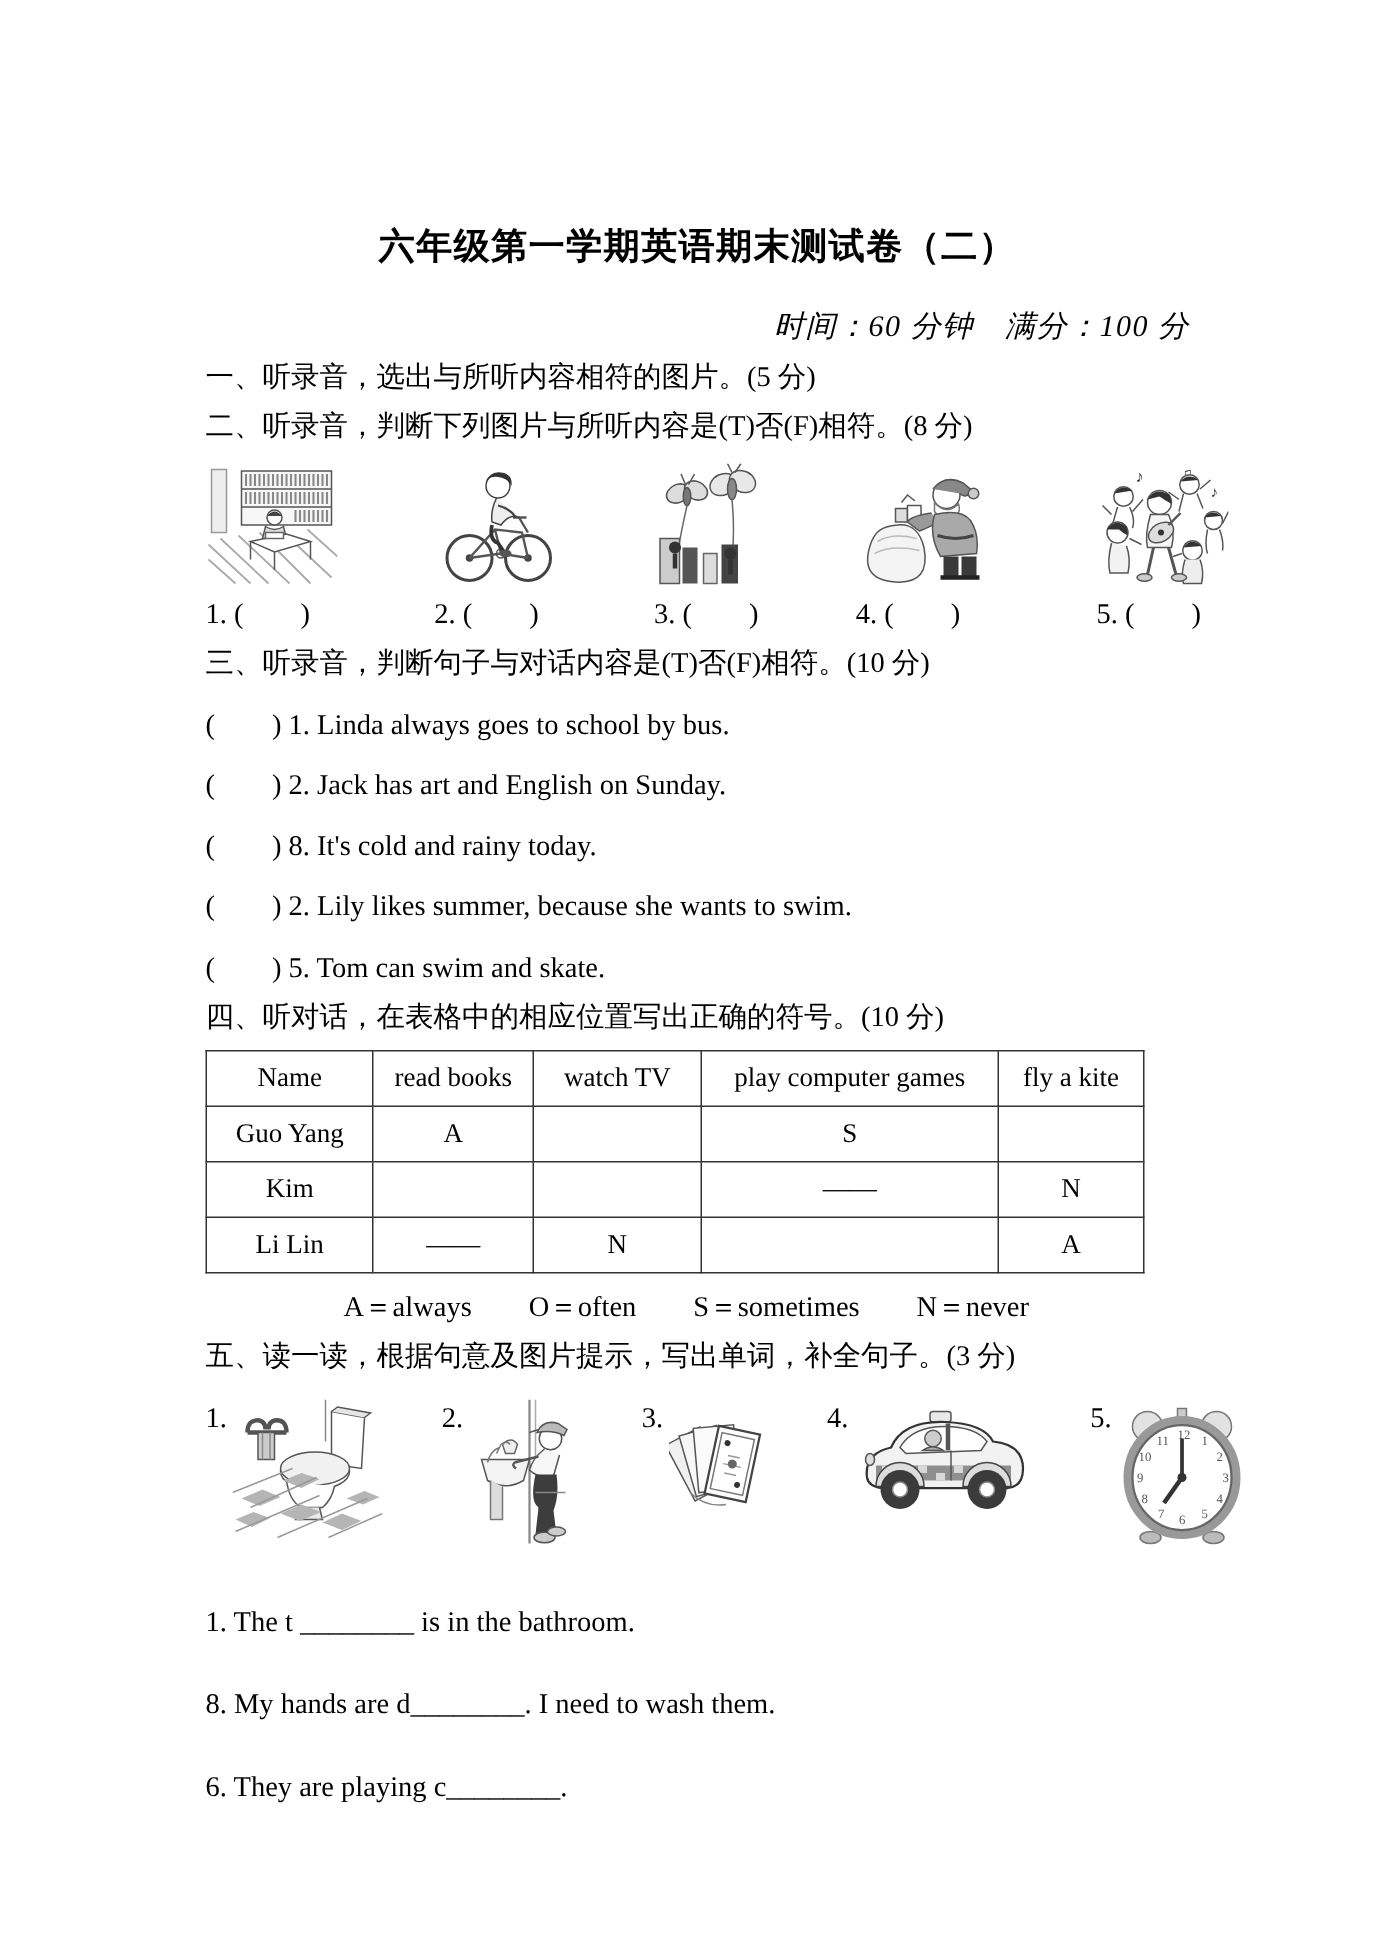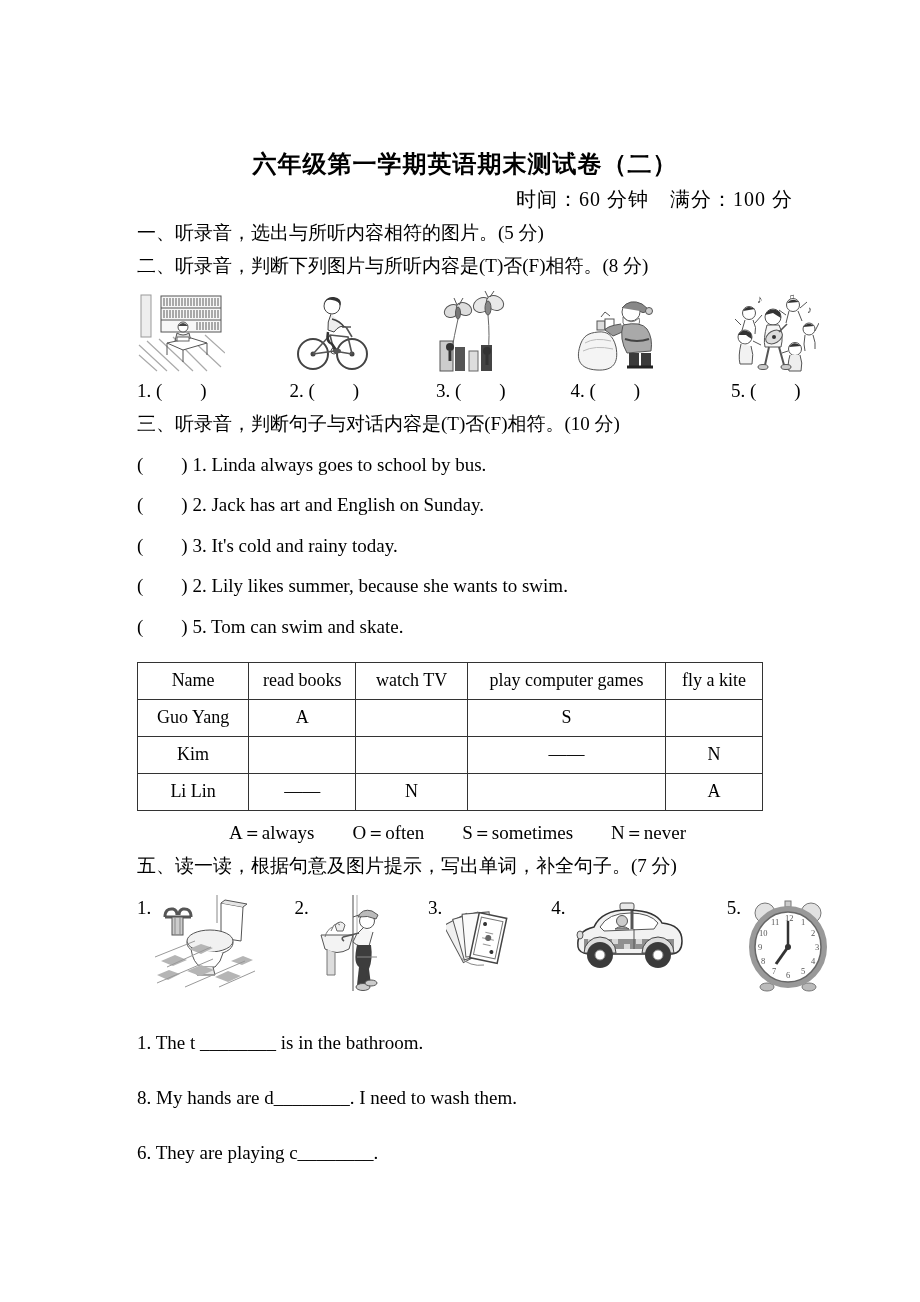--- a/index.html
+++ b/index.html
@@ -7,33 +7,33 @@
     width:920px;height:1302px;overflow:hidden;background:#fff;color:#000;
     font-family:"Liberation Serif","DejaVu Serif",serif;
   }
   .page{position:relative;width:920px;height:1302px;padding-left:36px;}
   .content{position:absolute;left:137px;top:148px;width:656px;}
   .title{
     text-align:center;font-size:24px;font-weight:600;letter-spacing:1px;
     margin:0;padding:0 0 0 0;
   }
   .meta{
-    text-align:right;font-size:20px;margin-top:6px;letter-spacing:1px;
+    text-align:right;font-size:20px;margin-top:24px;letter-spacing:1px;font-style:italic;
   }
   .heading{font-size:19px;margin-top:7px;white-space:pre;}
   .pics-row{
     display:flex;justify-content:space-between;align-items:flex-end;
     width:682px;margin-top:12px;
   }
   .pic-item{display:flex;flex-direction:column;align-items:flex-start;}
   .pic-item svg{display:block;}
   .pic-label{font-size:19px;margin-top:5px;white-space:pre;}
   .tf-item{font-size:19px;margin-top:14.5px;white-space:pre;}
   table.survey{
-    border-collapse:collapse;width:626px;margin-top:22px;
+    border-collapse:collapse;width:626px;margin-top:9px;
     font-size:18px;text-align:center;
   }
   table.survey th,table.survey td{
     border:1.6px solid #333;font-weight:normal;height:36px;padding:0 4px;
   }
   .legend{font-size:19px;margin-top:9px;margin-left:92px;white-space:pre;}
   .pics-row2{
     display:flex;justify-content:space-between;align-items:flex-start;
     width:694px;margin-top:16px;
   }
@@ -186,24 +186,25 @@
             <ellipse cx="55" cy="76" rx="5" ry="2.5" fill="#ccc" stroke="#555"></ellipse>
           </svg>
         </span>
         <span class="pic-label">5. (　　)</span>
       </div>
     </div>
 
     <div class="heading">三、听录音，判断句子与对话内容是(T)否(F)相符。(10 分)</div>
     <div class="tf-item">(　　) 1. Linda always goes to school by bus.</div>
     <div class="tf-item">(　　) 2. Jack has art and English on Sunday.</div>
-    <div class="tf-item">(　　) 3. It's cold and rainy today.</div>
+    <div class="tf-item">(　　) 8. It's cold and rainy today.</div>
     <div class="tf-item">(　　) 2. Lily likes summer, because she wants to swim.</div>
     <div class="tf-item">(　　) 5. Tom can swim and skate.</div>
 
+    <div class="heading">四、听对话，在表格中的相应位置写出正确的符号。(10 分)</div>
 
     <table class="survey">
       <colgroup>
         <col style="width:17.8%">
           <col style="width:17.1%">
           <col style="width:17.9%">
         <col style="width:31.7%">
           <col style="width:15.5%">
       </colgroup>
       <tbody>
@@ -233,21 +234,21 @@
         <td>——</td>
         <td>N</td>
         <td></td>
         <td>A</td>
       </tr>
     </tbody>
       </table>
 
     <div class="legend">A＝always　　O＝often　　S＝sometimes　　N＝never</div>
 
-    <div class="heading">五、读一读，根据句意及图片提示，写出单词，补全句子。(7 分)</div>
+    <div class="heading">五、读一读，根据句意及图片提示，写出单词，补全句子。(3 分)</div>
 
     <div class="pics-row2">
 
       <div class="pic2-item">
         <span class="pic2-num">1.</span>
         <span>
           <svg width="100" height="95" viewBox="0 0 100 95">
             <line x1="62" y1="0" x2="62" y2="28" stroke="#888"></line>
             <path d="M10 22 q0 -9 8 -8 q4 1 4 6 M36 22 q0 -9 -8 -8 q-4 1 -4 6" fill="none" stroke="#555" stroke-width="3"></path>
             <path d="M10 22 h26" stroke="#555" stroke-width="3"></path>

